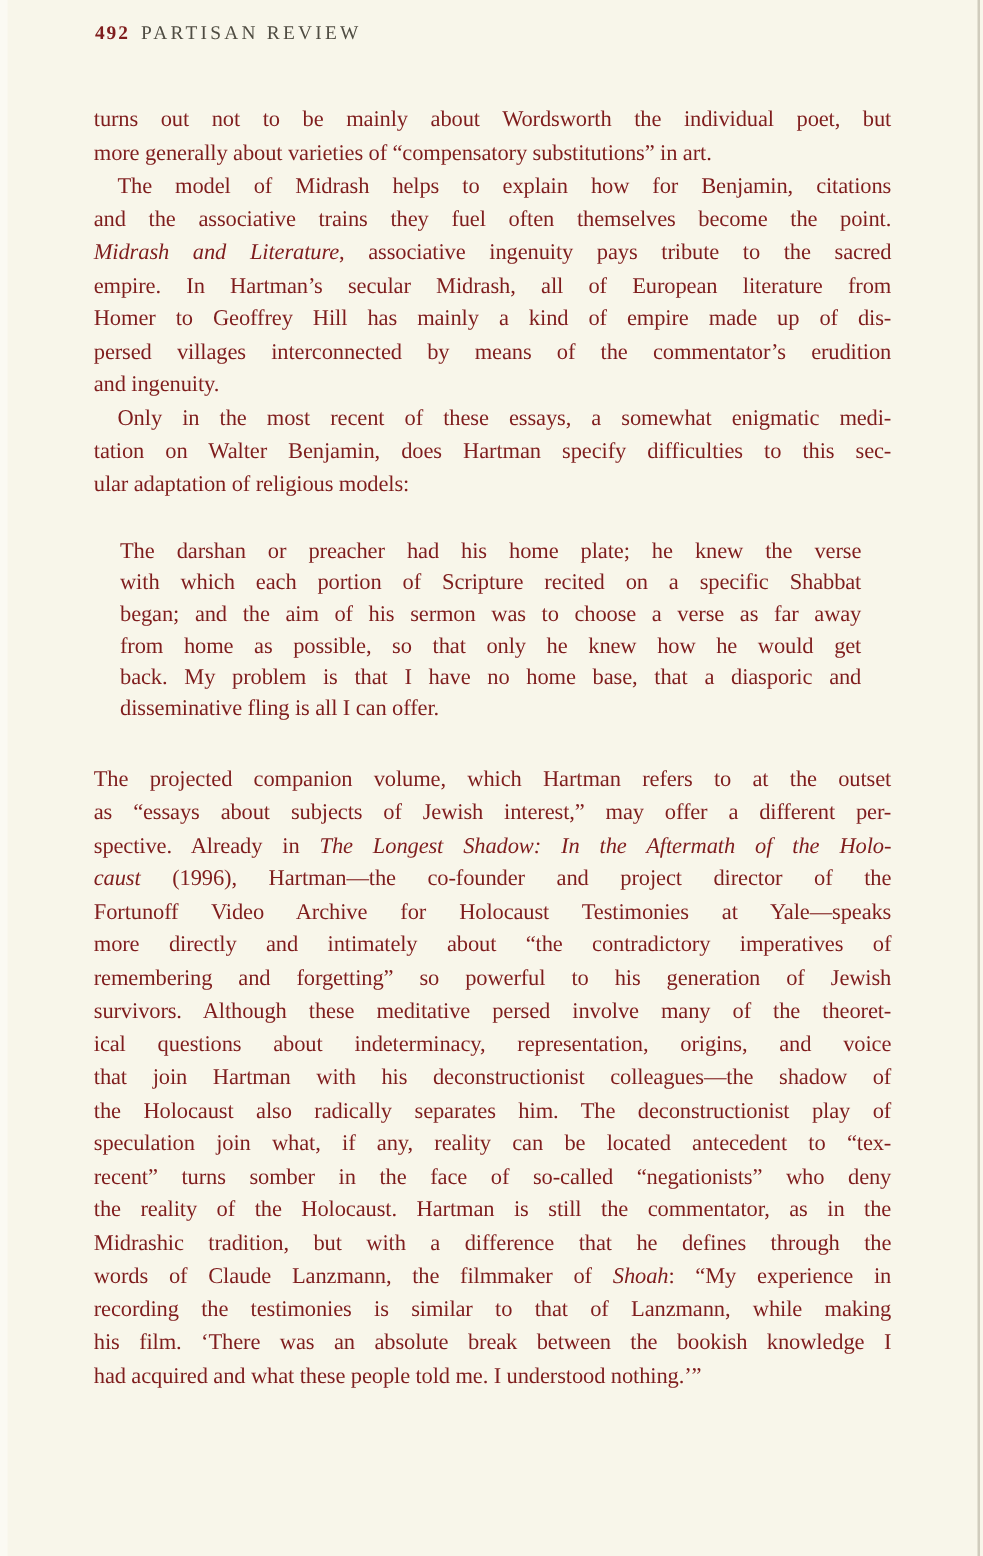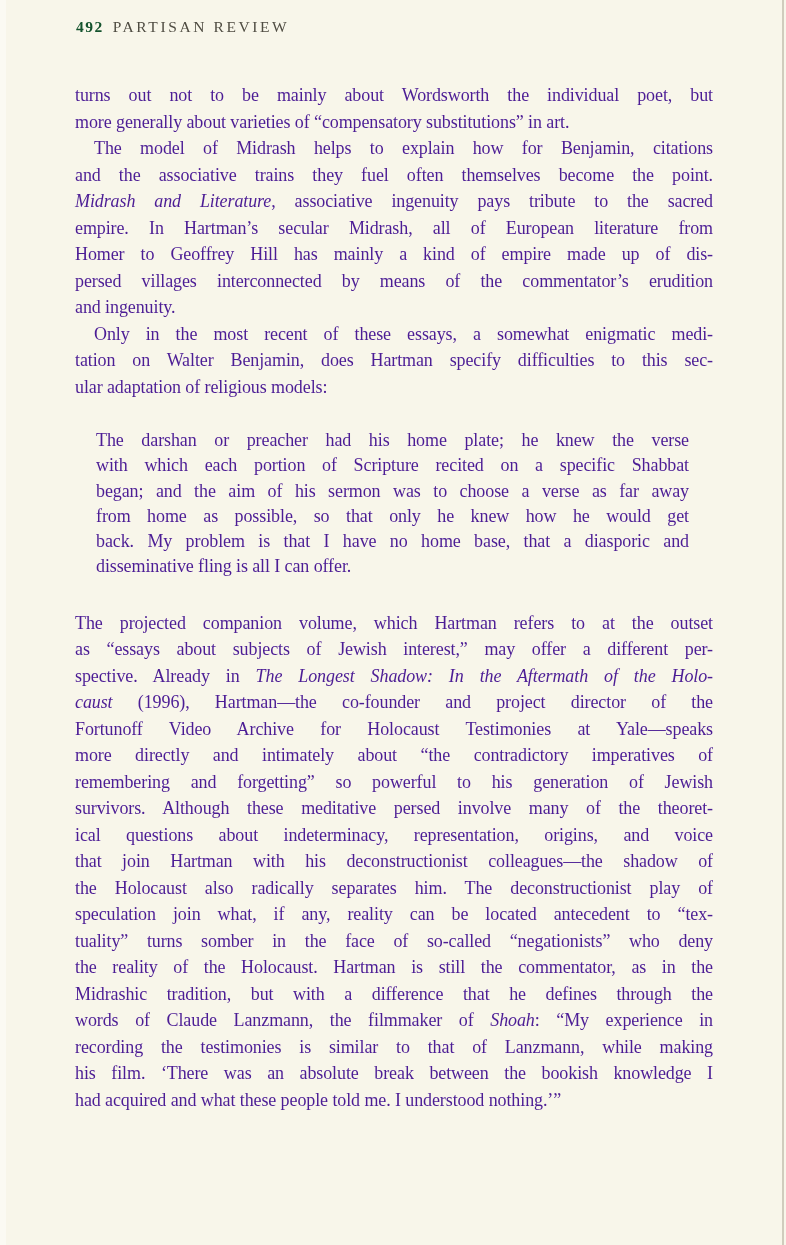--- a/index.html
+++ b/index.html
@@ -18,28 +18,28 @@
     position: absolute; right: 2px; top: 0; bottom: 0; width: 2px;
     background: #c6c2b2;
     opacity: .8;
   }
   .running-head {
     position: absolute; left: 76px; top: 18px;
     color: #4f4c42; font-size: 15.5px;
     white-space: nowrap;
   }
   .running-head .pageno {
-    font-weight: bold; letter-spacing: 1.5px; margin-right: 9px; color: #14532d;
+    font-weight: bold; letter-spacing: 1.5px; margin-right: 9px; color: #7f1d1d;
   }
   .running-head .journal {
     letter-spacing: 2.6px;
   }
   .text-body {
     position: absolute; left: 75px; top: 82px; width: 638px;
-    font-size: 18px; color: #4c1d95;
+    font-size: 18px; color: #7f1d1d;
     letter-spacing: -0.1px;
   }
   .block { margin: 0; }
   .line {
     display: block;
     text-align: justify;
     text-align-last: justify;
     line-height: 26.5px; height: 26.5px;
     white-space: normal;
   }
@@ -94,21 +94,21 @@
       <div class="line"><span>spective. Already in </span><em>The Longest Shadow: In the Aftermath of the Holo-</em></div>
       <div class="line"><em>caust</em><span> (1996), Hartman—the co-founder and project director of the</span></div>
       <div class="line"><span>Fortunoff Video Archive for Holocaust Testimonies at Yale—speaks</span></div>
       <div class="line"><span>more directly and intimately about “the contradictory imperatives of</span></div>
       <div class="line"><span>remembering and forgetting” so powerful to his generation of Jewish</span></div>
       <div class="line"><span>survivors. Although these meditative persed involve many of the theoret-</span></div>
       <div class="line"><span>ical questions about indeterminacy, representation, origins, and voice</span></div>
       <div class="line"><span>that join Hartman with his deconstructionist colleagues—the shadow of</span></div>
       <div class="line"><span>the Holocaust also radically separates him. The deconstructionist play of</span></div>
       <div class="line"><span>speculation join what, if any, reality can be located antecedent to “tex-</span></div>
-      <div class="line"><span>tuality” turns somber in the face of so-called “negationists” who deny</span></div>
+      <div class="line"><span>recent” turns somber in the face of so-called “negationists” who deny</span></div>
       <div class="line"><span>the reality of the Holocaust. Hartman is still the commentator, as in the</span></div>
       <div class="line"><span>Midrashic tradition, but with a difference that he defines through the</span></div>
       <div class="line"><span>words of Claude Lanzmann, the filmmaker of </span><em>Shoah</em><span>: “My experience in</span></div>
       <div class="line"><span>recording the testimonies is similar to that of Lanzmann, while making</span></div>
       <div class="line"><span>his film. ‘There was an absolute break between the bookish knowledge I</span></div>
       <div class="line last"><span>had acquired and what these people told me. I understood nothing.’”</span></div>
     </div>
   </div>
 
 </body></html>

